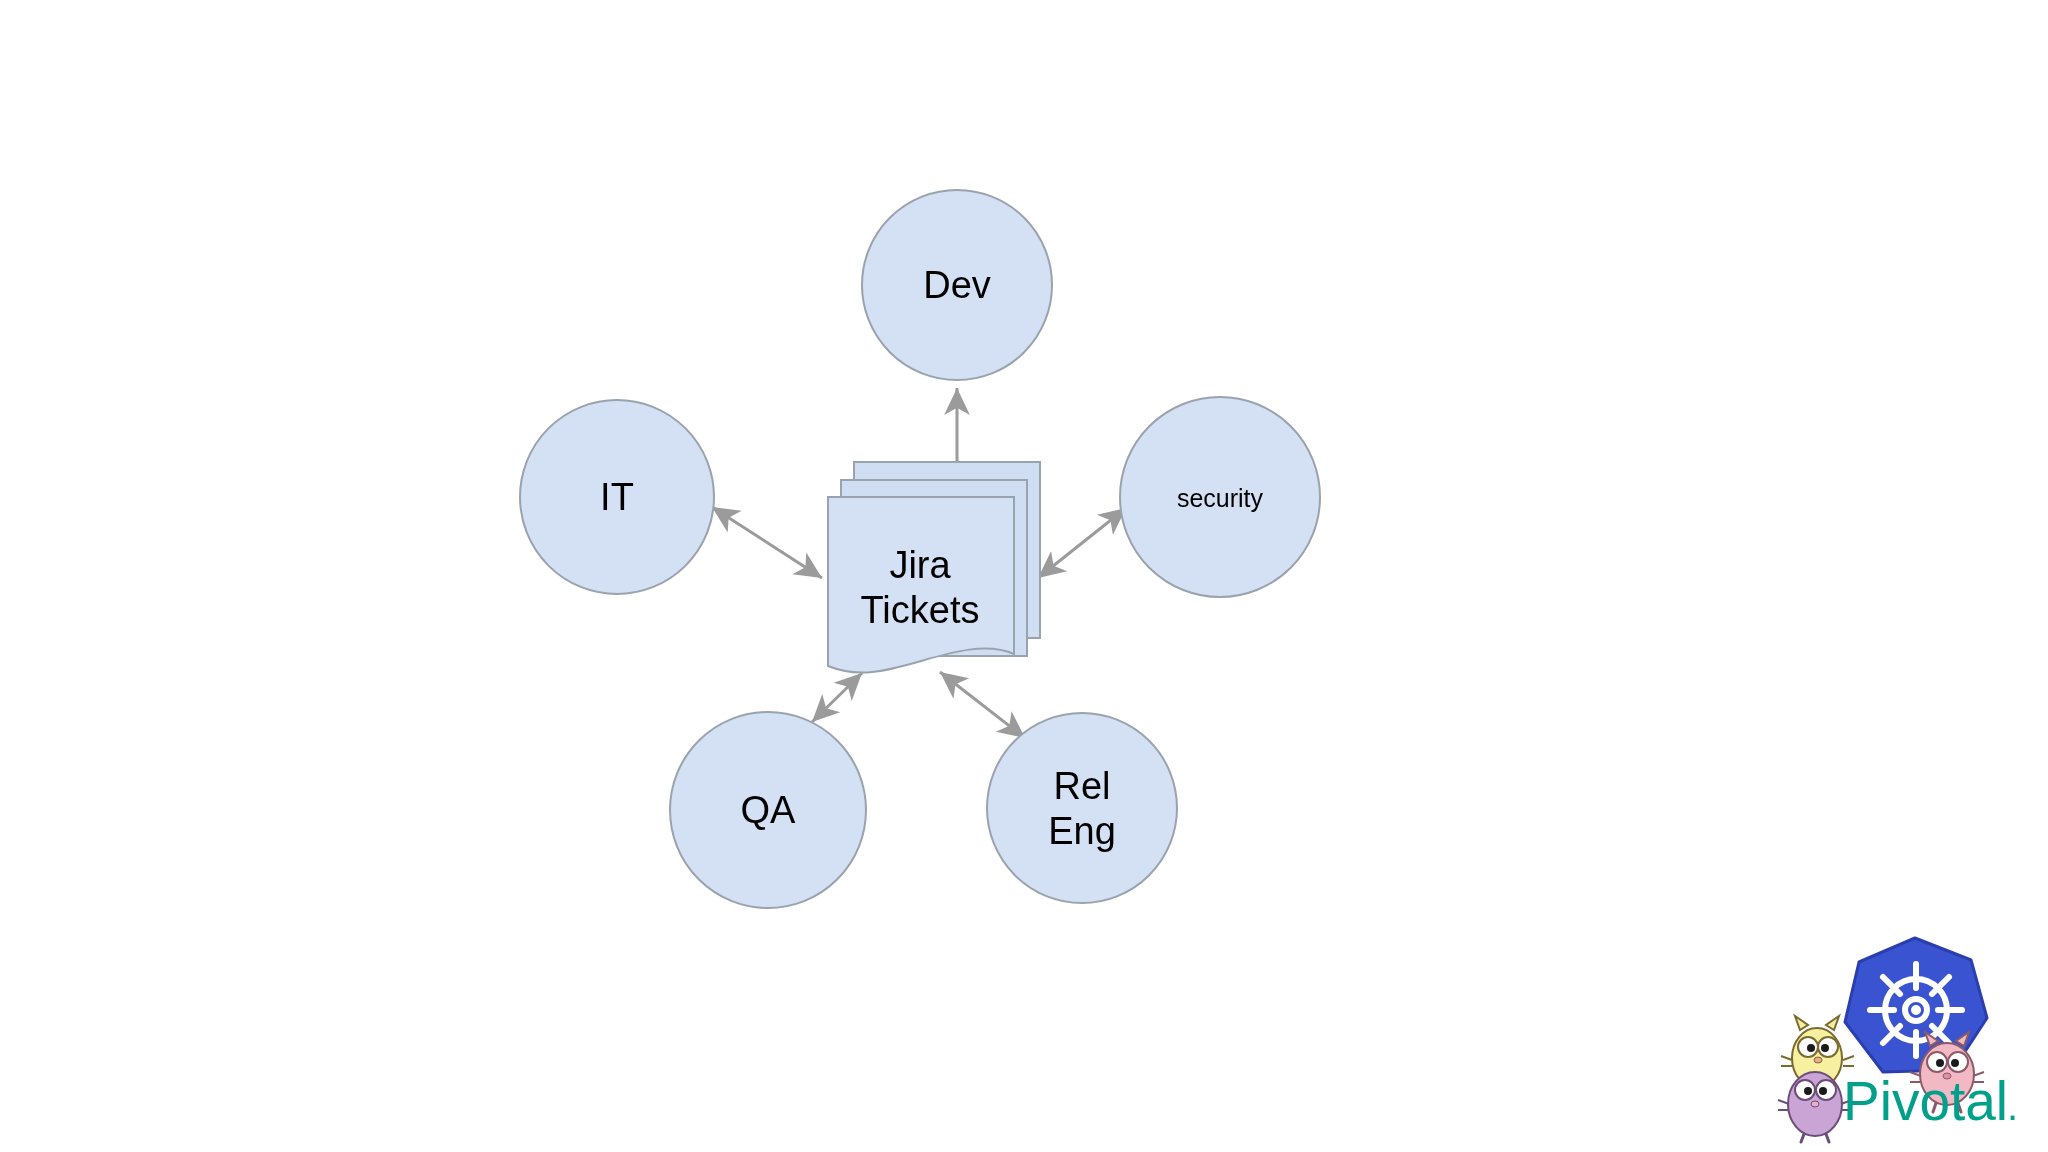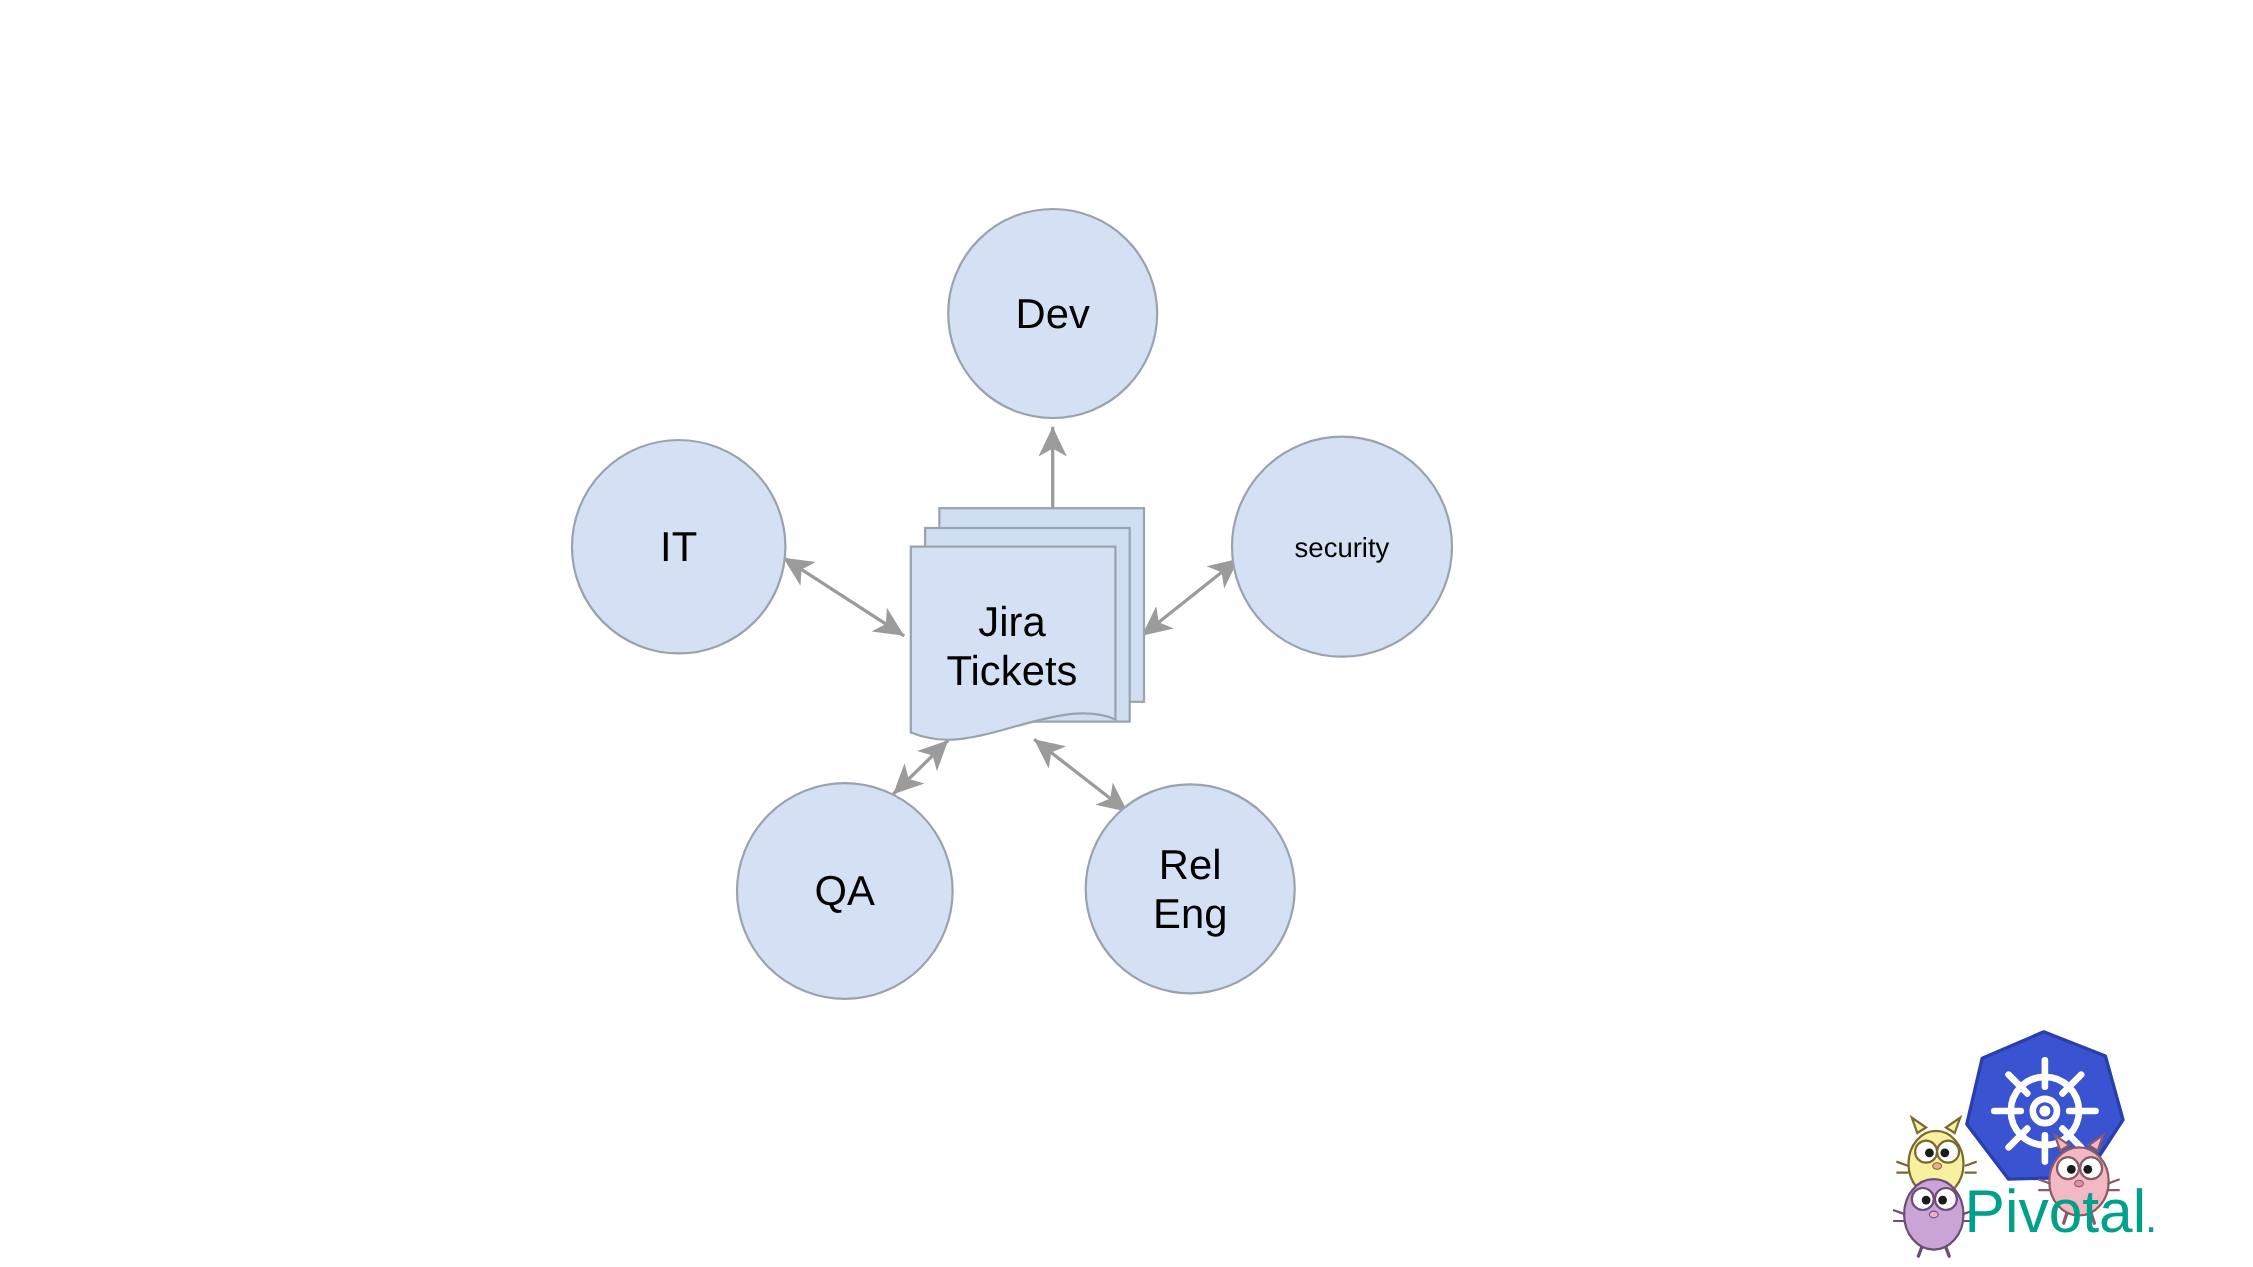--- a/index.html
+++ b/index.html
@@ -47,21 +47,21 @@
     stroke: #9aa3ad;
     stroke-width: 2;
   }
   .edge-line {
     stroke: #9b9b9b;
     stroke-width: 3;
     fill: none;
   }
   .logo-wrap {
     position: absolute;
-    left: 1718px;
+    left: 1775px;
     top: 930px;
     width: 265px;
     height: 215px;
   }
   .logo-svg { width: 265px; height: 215px; display: block; }
 </style>
 </head>
 <body>
 
 <div id="canvas-root">

